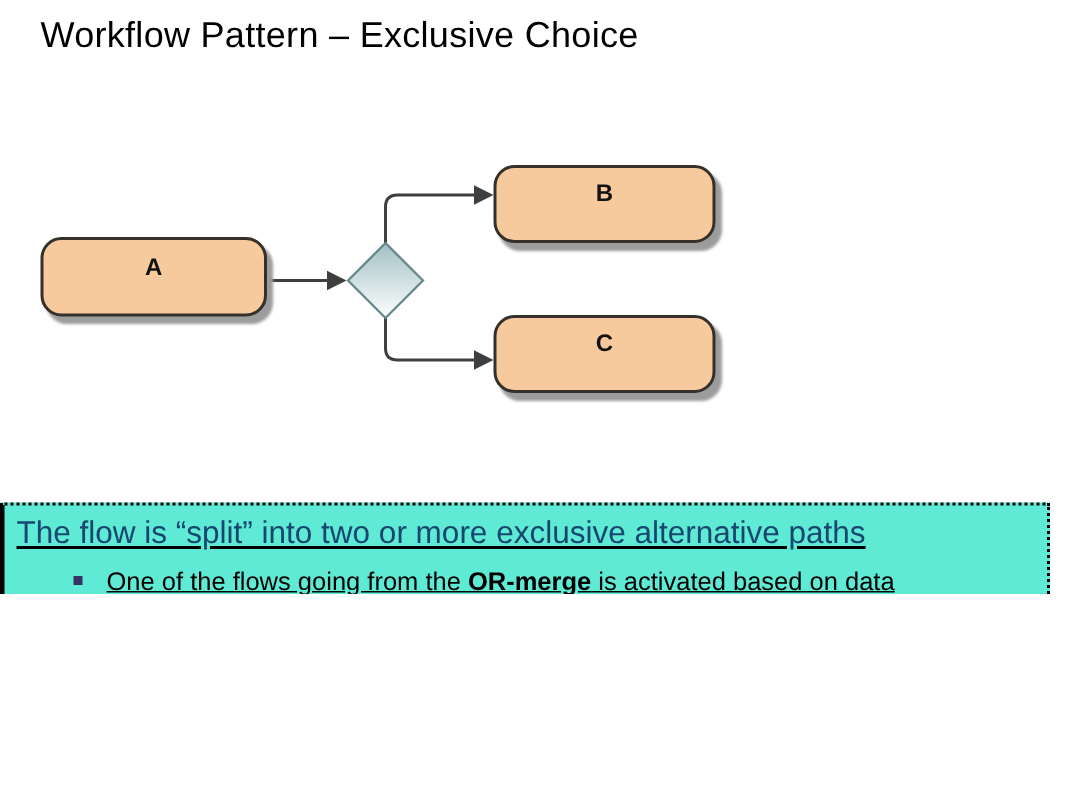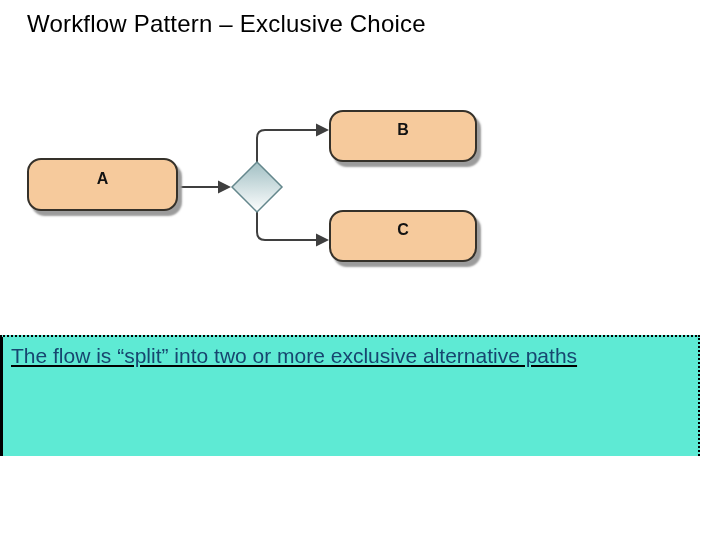--- a/index.html
+++ b/index.html
@@ -1,17 +1,17 @@
 <!DOCTYPE html>
 <html><head>
 <meta charset="utf-8">
 <style>
   html,body{margin:0;padding:0;background:#fff;}
   .slide{
-    position:relative;width:720px;height:456px;background:#ffffff;overflow:hidden;
+    position:relative;width:720px;height:396px;background:#ffffff;overflow:hidden;
     font-family:"Liberation Sans","DejaVu Sans",sans-serif;
   }
   .slide-title{
     position:absolute;left:27px;top:10px;font-size:24px;color:#000;
     letter-spacing:0.2px;white-space:nowrap;
   }
   svg.connectors{position:absolute;left:0;top:0;width:720px;height:540px;pointer-events:none;}
   .node{
     position:absolute;box-sizing:border-box;
     background:#F6CA9C;border:2px solid #35312A;border-radius:14px;
@@ -69,16 +69,19 @@
   <div class="node node-b">
     <span>B</span>
   </div>
   <div class="node node-c">
     <span>C</span>
   </div>
 
   <div class="notes-box">
     <div class="notes-line">The flow is “split” into two or more exclusive alternative paths</div>
     <div class="bullet-list">
+      <div class="bullet-row">
+        <span class="bullet-square"></span><span>One of the flows going from the </span><b>OR-merge</b><span> is activated based on data</span>
+      </div>
     </div>
   </div>
 
 </div>
 
 </body></html>

